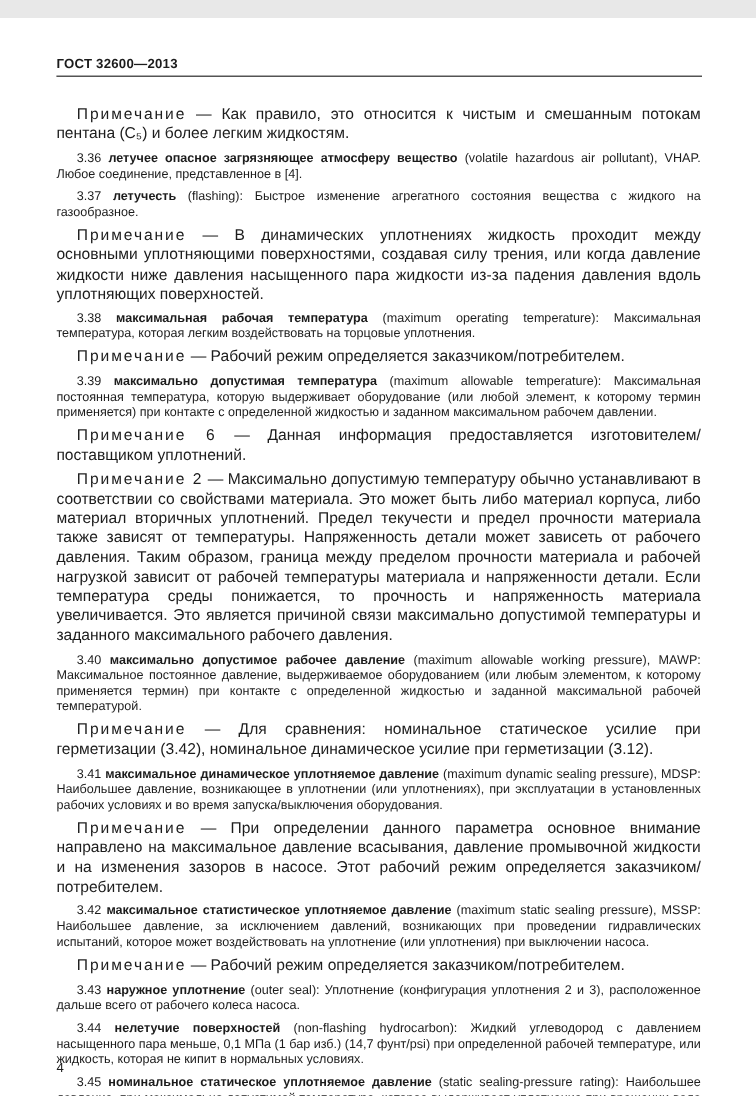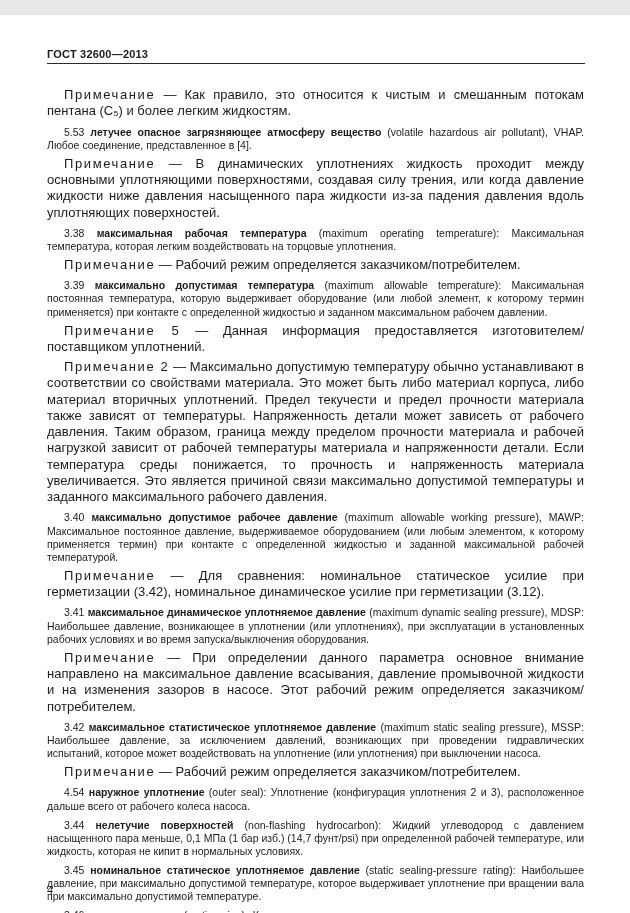--- a/index.html
+++ b/index.html
@@ -68,34 +68,35 @@
 
 <div class="page">
 
   <div class="header">
     <div class="doc-number">ГОСТ 32600—2013</div>
     <div class="header-rule"></div>
   </div>
 
   <div class="content">
       <p class="para note"><span class="note-label">Примечание</span><span> — Как правило, это относится к чистым и смешанным потокам пентана (C₅) и более легким жидкостям.</span></p>
-      <p class="para term"><span>5.53 </span><b>летучее опасное загрязняющее атмосферу вещество</b><span> (volatile hazardous air pollutant), VHAP. Любое соединение, представленное в [4].</span></p>
+      <p class="para term"><span>3.36 </span><b>летучее опасное загрязняющее атмосферу вещество</b><span> (volatile hazardous air pollutant), VHAP. Любое соединение, представленное в [4].</span></p>
+      <p class="para term"><span>3.37 </span><b>летучесть</b><span> (flashing): Быстрое изменение агрегатного состояния вещества с жидкого на газообразное.</span></p>
       <p class="para note"><span class="note-label">Примечание</span><span> — В динамических уплотнениях жидкость проходит между основными уплотняющими поверхностями, создавая силу трения, или когда давление жидкости ниже давления насыщенного пара жидкости из-за падения давления вдоль уплотняющих поверхностей.</span></p>
       <p class="para term"><span>3.38 </span><b>максимальная рабочая температура</b><span> (maximum operating temperature): Максимальная температура, которая легким воздействовать на торцовые уплотнения.</span></p>
       <p class="para note"><span class="note-label">Примечание</span><span> — Рабочий режим определяется заказчиком/потребителем.</span></p>
       <p class="para term"><span>3.39 </span><b>максимально допустимая температура</b><span> (maximum allowable temperature): Максимальная постоянная температура, которую выдерживает оборудование (или любой элемент, к которому термин применяется) при контакте с определенной жидкостью и заданном максимальном рабочем давлении.</span></p>
-      <p class="para note"><span class="note-label">Примечание 5</span><span> — Данная информация предоставляется изготовителем/поставщиком уплотнений.</span></p>
+      <p class="para note"><span class="note-label">Примечание 6</span><span> — Данная информация предоставляется изготовителем/поставщиком уплотнений.</span></p>
       <p class="para note"><span class="note-label">Примечание 2</span><span> — Максимально допустимую температуру обычно устанавливают в соответствии со свойствами материала. Это может быть либо материал корпуса, либо материал вторичных уплотнений. Предел текучести и предел прочности материала также зависят от температуры. Напряженность детали может зависеть от рабочего давления. Таким образом, граница между пределом прочности материала и рабочей нагрузкой зависит от рабочей температуры материала и напряженности детали. Если температура среды понижается, то прочность и напряженность материала увеличивается. Это является причиной связи максимально допустимой температуры и заданного максимального рабочего давления.</span></p>
       <p class="para term"><span>3.40 </span><b>максимально допустимое рабочее давление</b><span> (maximum allowable working pressure), MAWP: Максимальное постоянное давление, выдерживаемое оборудованием (или любым элементом, к которому применяется термин) при контакте с определенной жидкостью и заданной максимальной рабочей температурой.</span></p>
       <p class="para note"><span class="note-label">Примечание</span><span> — Для сравнения: номинальное статическое усилие при герметизации (3.42), номинальное динамическое усилие при герметизации (3.12).</span></p>
       <p class="para term"><span>3.41 </span><b>максимальное динамическое уплотняемое давление</b><span> (maximum dynamic sealing pressure), MDSP: Наибольшее давление, возникающее в уплотнении (или уплотнениях), при эксплуатации в установленных рабочих условиях и во время запуска/выключения оборудования.</span></p>
       <p class="para note"><span class="note-label">Примечание</span><span> — При определении данного параметра основное внимание направлено на максимальное давление всасывания, давление промывочной жидкости и на изменения зазоров в насосе. Этот рабочий режим определяется заказчиком/потребителем.</span></p>
       <p class="para term"><span>3.42 </span><b>максимальное статистическое уплотняемое давление</b><span> (maximum static sealing pressure), MSSP: Наибольшее давление, за исключением давлений, возникающих при проведении гидравлических испытаний, которое может воздействовать на уплотнение (или уплотнения) при выключении насоса.</span></p>
       <p class="para note"><span class="note-label">Примечание</span><span> — Рабочий режим определяется заказчиком/потребителем.</span></p>
-      <p class="para term"><span>4.54 </span><b>наружное уплотнение</b><span> (outer seal): Уплотнение (конфигурация уплотнения 2 и 3), расположенное дальше всего от рабочего колеса насоса.</span></p>
+      <p class="para term"><span>3.43 </span><b>наружное уплотнение</b><span> (outer seal): Уплотнение (конфигурация уплотнения 2 и 3), расположенное дальше всего от рабочего колеса насоса.</span></p>
       <p class="para term"><span>3.44 </span><b>нелетучие поверхностей</b><span> (non-flashing hydrocarbon): Жидкий углеводород с давлением насыщенного пара меньше, 0,1 МПа (1 бар изб.) (14,7 фунт/psi) при определенной рабочей температуре, или жидкость, которая не кипит в нормальных условиях.</span></p>
       <p class="para term"><span>3.45 </span><b>номинальное статическое уплотняемое давление</b><span> (static sealing-pressure rating): Наибольшее давление, при максимально допустимой температуре, которое выдерживает уплотнение при вращении вала при максимально допустимой температуре.</span></p>
       <p class="para term"><span>3.46 </span><b>ответное кольцо</b><span> (mating ring): Кольцо пары трения, устанавливаемое на втулке или в корпусе, аксиально неподвижно.</span></p>
     </div>
 
   <div class="page-number">4</div>
 
 </div>
 
 </body></html>

